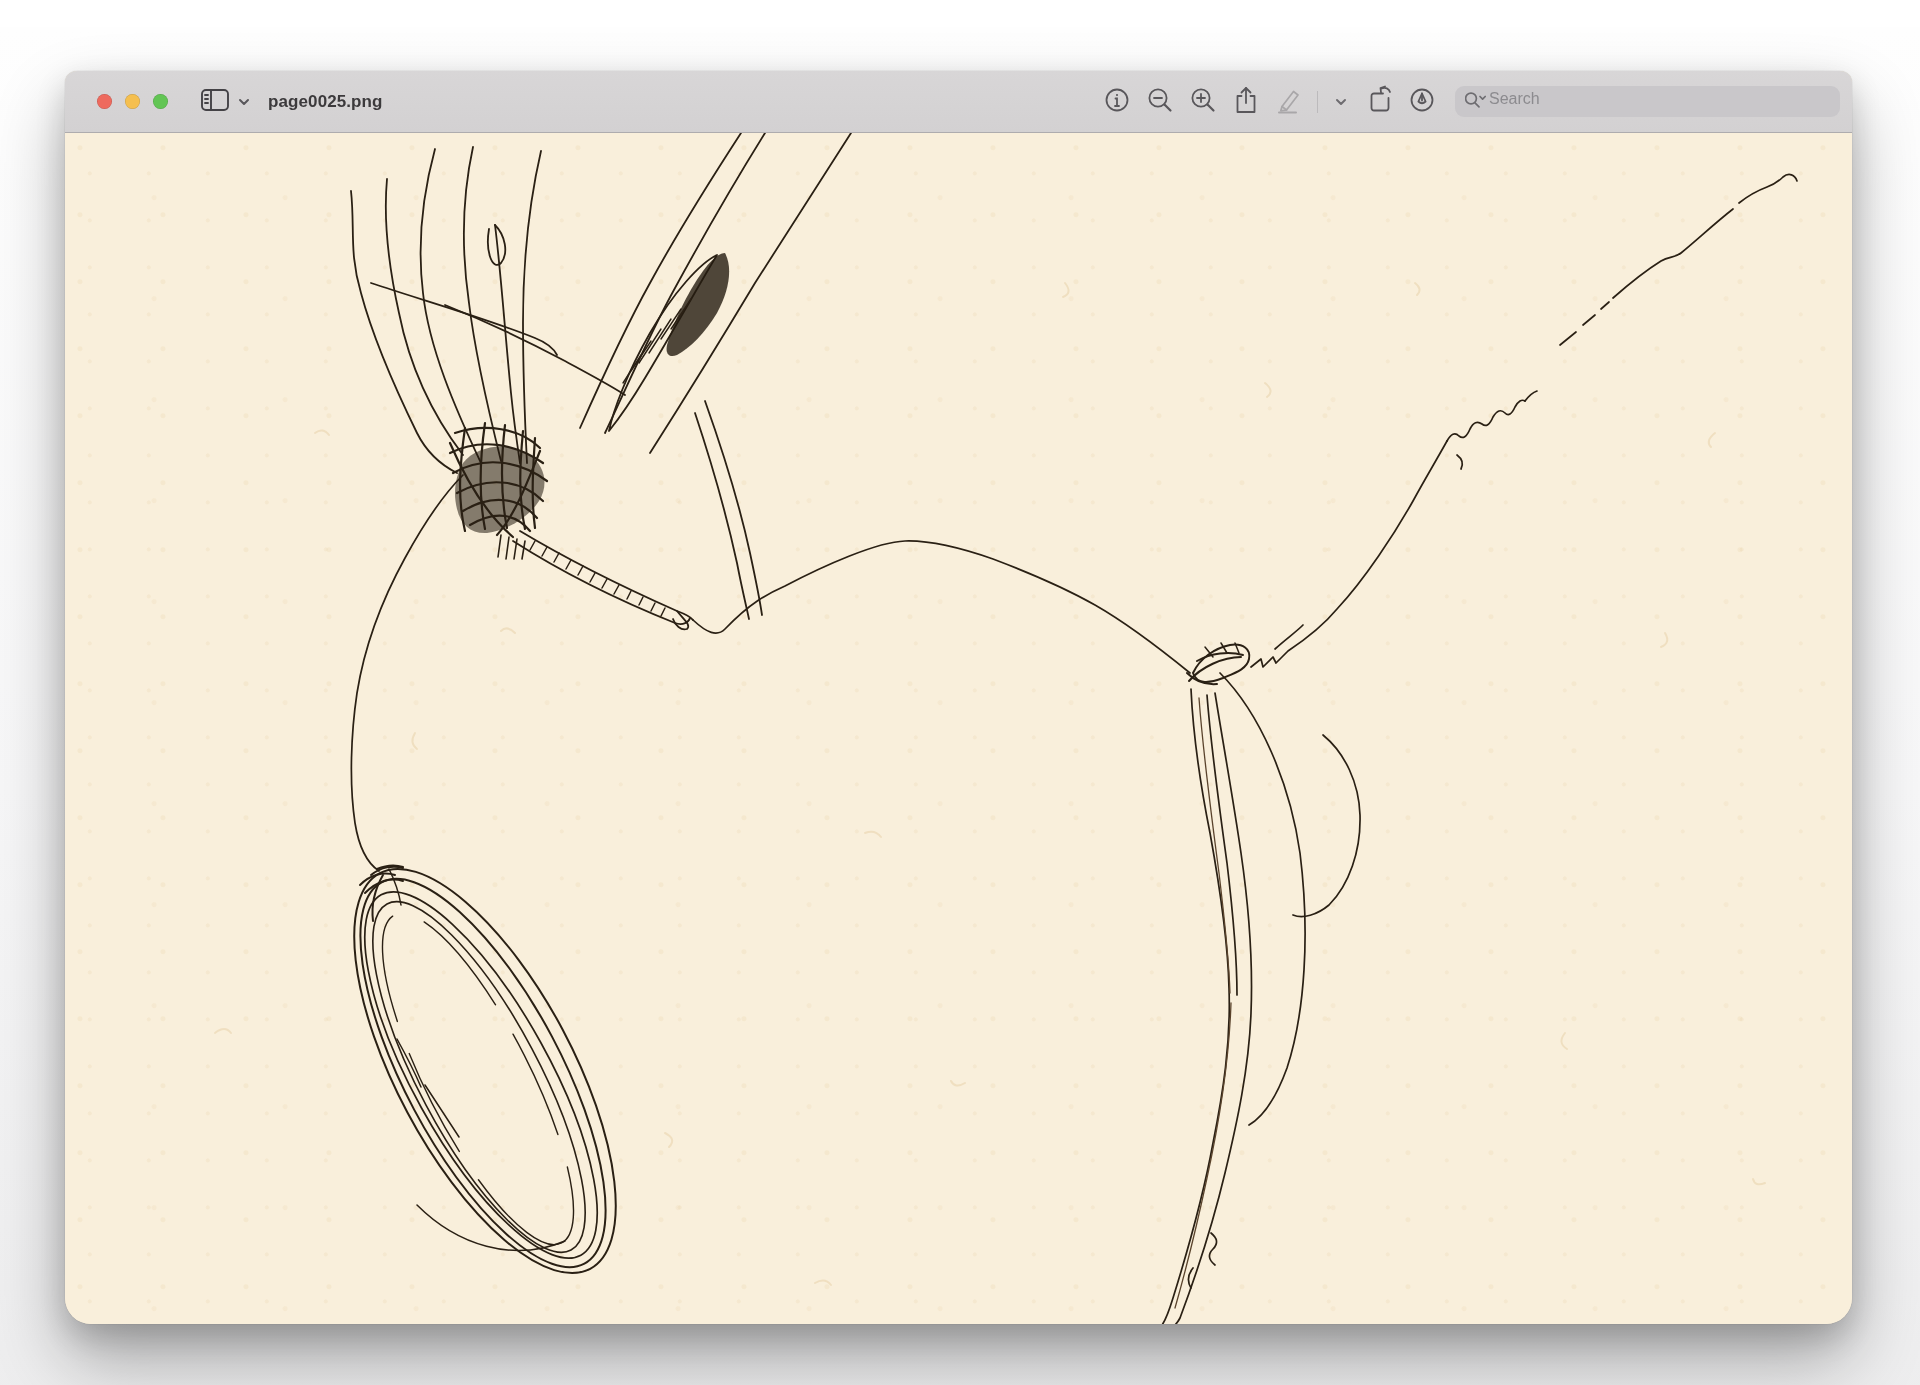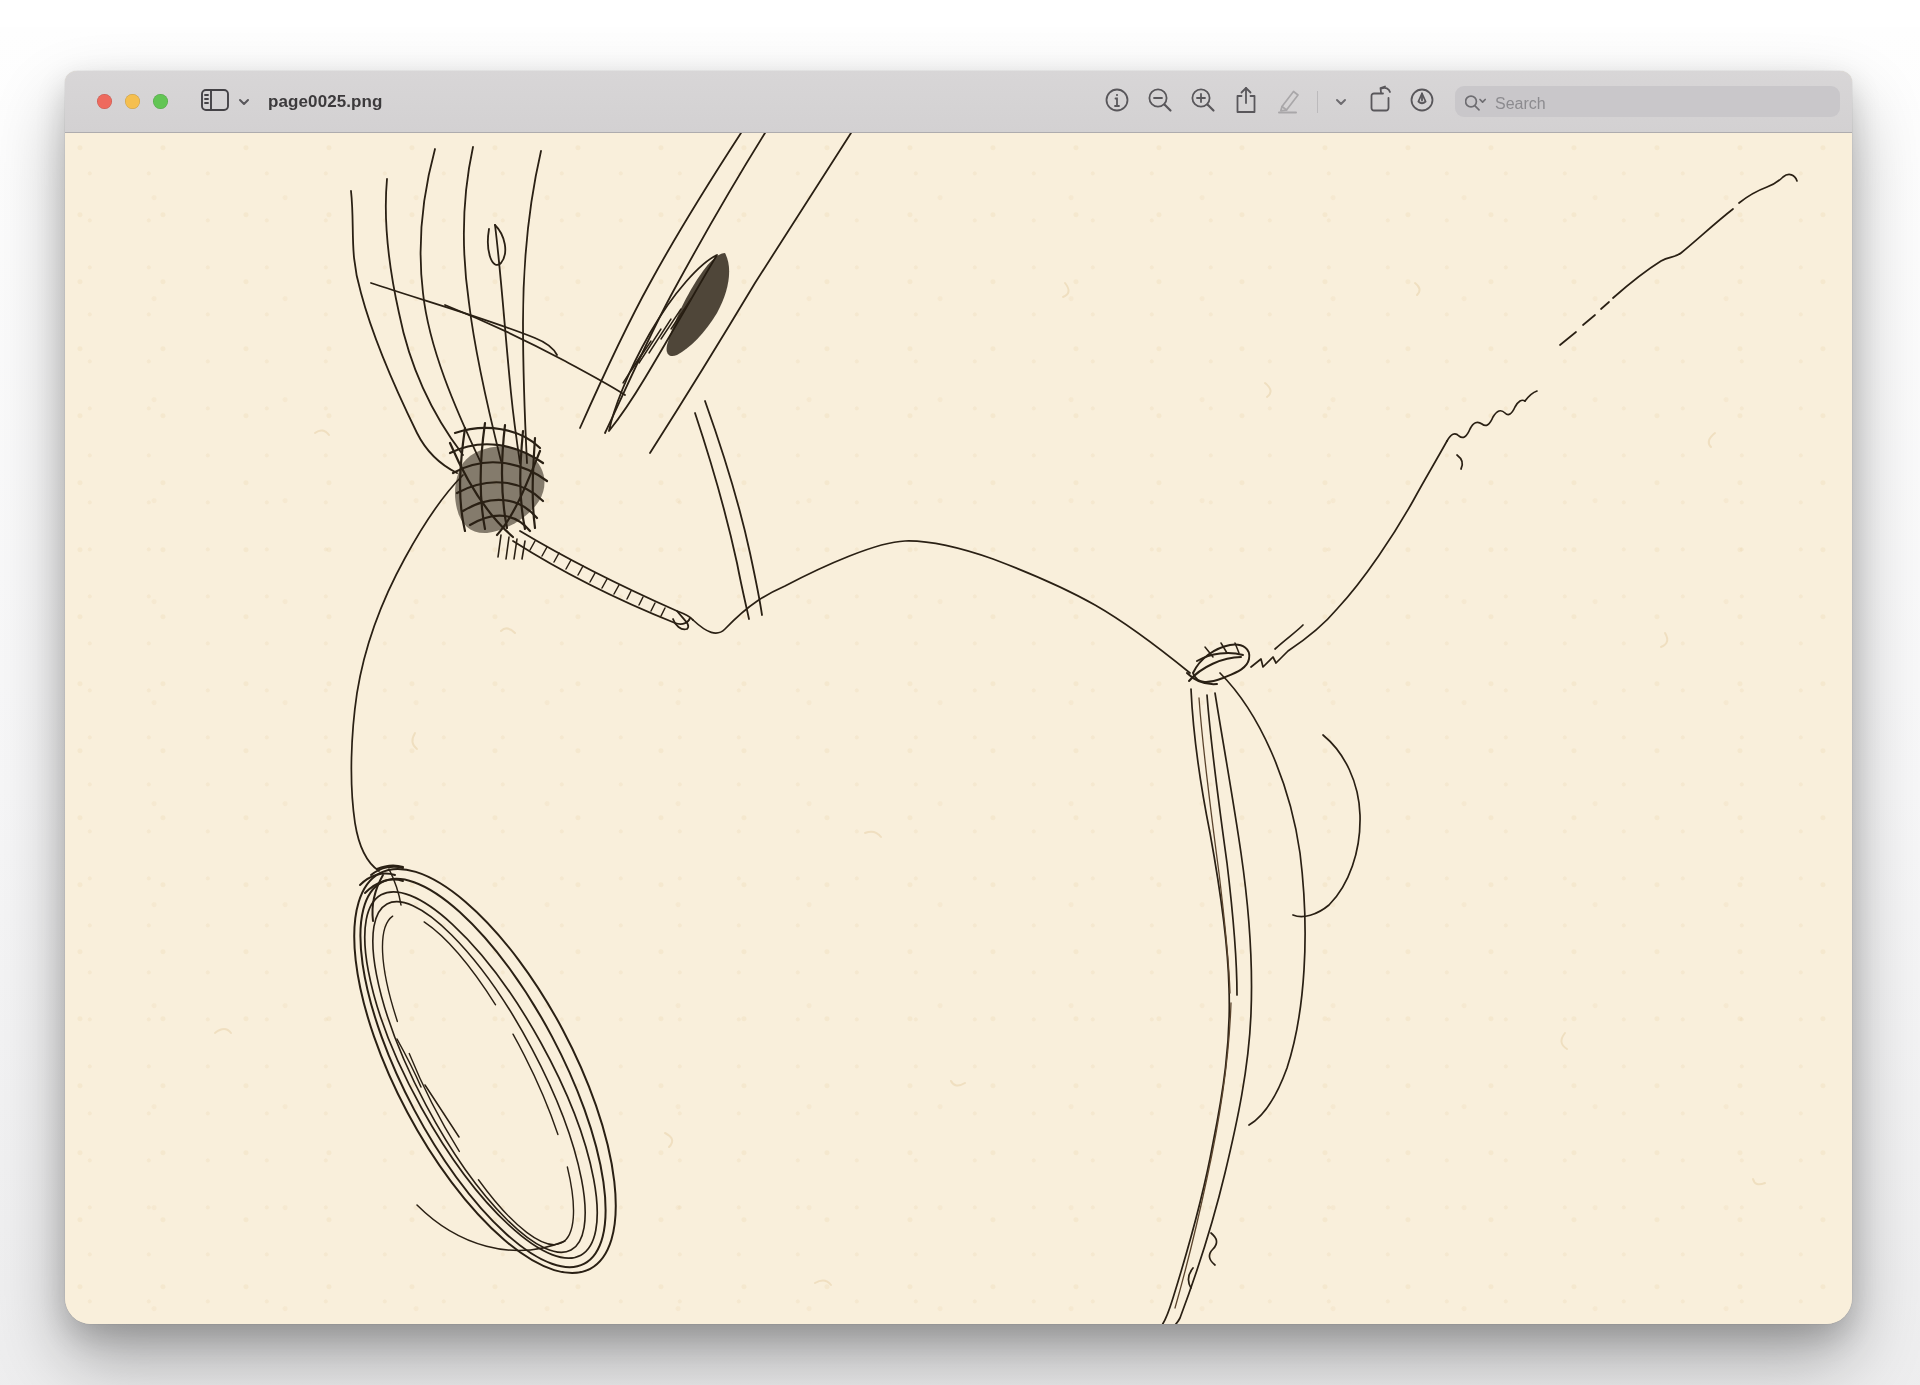--- a/index.html
+++ b/index.html
@@ -15,21 +15,21 @@
             border-bottom:1px solid #aeacae;display:flex;align-items:center;}
   .lights{display:flex;gap:13px;margin-left:32px;}
   .light{width:15px;height:15px;border-radius:50%;box-shadow:inset 0 0 0 .5px rgba(0,0,0,.18);}
   .tb-btn{display:flex;align-items:center;justify-content:center;width:34px;height:30px;
           color:#59575b;flex:0 0 auto;}
   .sidebar-cluster{display:flex;align-items:center;margin-left:30px;gap:2px;}
   .win-title{margin-left:14px;font-size:17px;font-weight:bold;color:#3c3a3c;letter-spacing:.1px;}
   .spacer{flex:1 1 auto;}
   .tool-cluster{display:flex;align-items:center;gap:9px;}
   .divider{width:1px;height:22px;background:#bcbabc;margin:0 2px;}
-  .search{display:flex;align-items:flex-start;gap:6px;width:385px;height:31px;margin:0 12px 0 16px;
+  .search{display:flex;align-items:flex-end;gap:0;width:385px;height:31px;margin:0 12px 0 16px;
           background:#c9c7ca;border-radius:9px;padding:8px 10px;box-sizing:border-box;color:#87868a;}
   .search input{border:0;outline:0;background:transparent;font-size:16px;color:#5c5b5e;width:100%;
                 font-family:"Liberation Sans",sans-serif;}
   .search input::placeholder{color:#8c8b8f;}
   .canvas{position:relative;width:1787px;height:1192px;background-color:#f9efdb;
      background-image:
        radial-gradient(circle at 18% 22%, rgba(224,192,138,.16) 0 2px, transparent 3px),
        radial-gradient(circle at 68% 64%, rgba(224,192,138,.13) 0 2px, transparent 3px),
        radial-gradient(circle at 42% 86%, rgba(211,174,112,.11) 0 1.5px, transparent 2.5px);
      background-size:83px 67px,131px 101px,59px 47px;}

